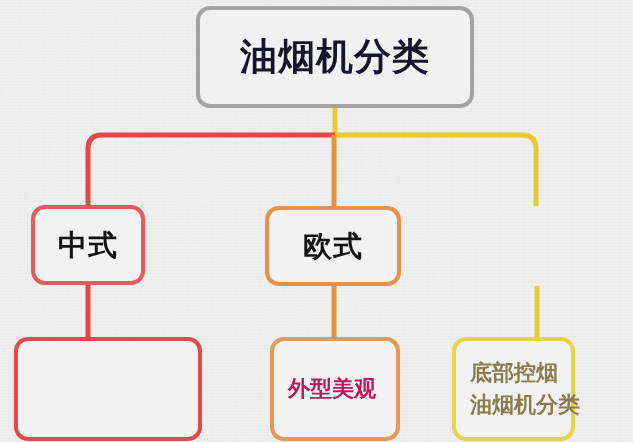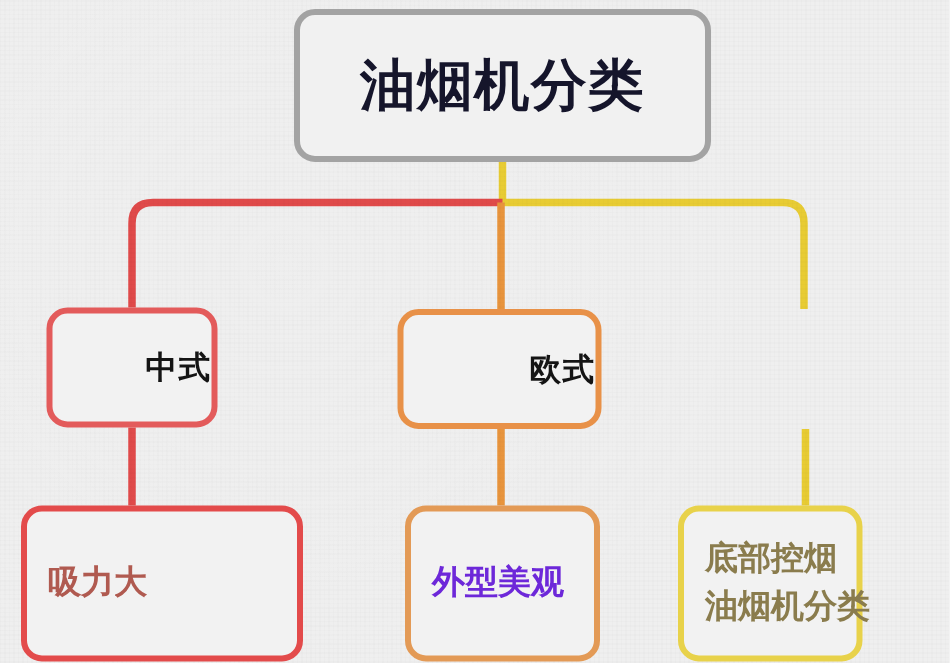--- a/index.html
+++ b/index.html
@@ -31,34 +31,34 @@
   }
   .node-root{
     left:196px;top:6px;width:278px;height:102px;
     border:4px solid #a3a3a3;border-radius:14px;
     color:#15152b;font-size:37px;font-weight:700;
     letter-spacing:1px;
     background:#f1f1f1;
   }
   .node-l2{
     height:80px;border-width:4px;border-style:solid;border-radius:14px;
-    font-size:21px;font-weight:700;color:#141414;letter-spacing:1px;justify-content:flex-end;
+    font-size:29px;font-weight:700;color:#141414;letter-spacing:1px;
   }
   .n-cn{left:31px;top:205px;width:114px;border-color:#e35b5b;}
   .n-eu{left:265px;top:206px;width:136px;border-color:#e89148;}
   .n-sd{left:470px;top:206px;width:131px;border-color:#e8d24a;}
 
   .node-leaf{
     border-width:4px;border-style:solid;border-radius:14px;
     font-size:22px;font-weight:700;line-height:1.45;
     display:flex;flex-direction:column;align-items:flex-start;justify-content:center;
     padding-left:14px;
   }
   .l-cn{left:14px;top:337px;width:188px;height:104px;border-color:#e34b4b;color:#b05a50;}
-  .l-eu{left:270px;top:337px;width:130px;height:104px;border-color:#e39a56;color:#6d28d9;}
+  .l-eu{left:270px;top:337px;width:130px;height:104px;border-color:#e39a56;color:#be185d;}
   .l-sd{left:452px;top:337px;width:123px;height:104px;border-color:#e8d24a;color:#8a7c4d;}
   .leaf-line{white-space:nowrap;}
 </style>
 </head>
 <body>
 
 <div id="canvas">
 
   <svg class="links" viewBox="0 0 633 442">
 
@@ -80,21 +80,20 @@
   </div>
 
   <div class="node node-l2 n-cn">
     <span>中式</span>
   </div>
   <div class="node node-l2 n-eu">
     <span>欧式</span>
   </div>
 
   <div class="node node-leaf l-cn">
-    <span class="leaf-line">吸力大</span>
   </div>
   <div class="node node-leaf l-eu">
     <span class="leaf-line">外型美观</span>
   </div>
   <div class="node node-leaf l-sd">
     <span class="leaf-line">底部控烟</span>
     <span class="leaf-line">油烟机分类</span>
   </div>
 
   <div id="noise"></div>

